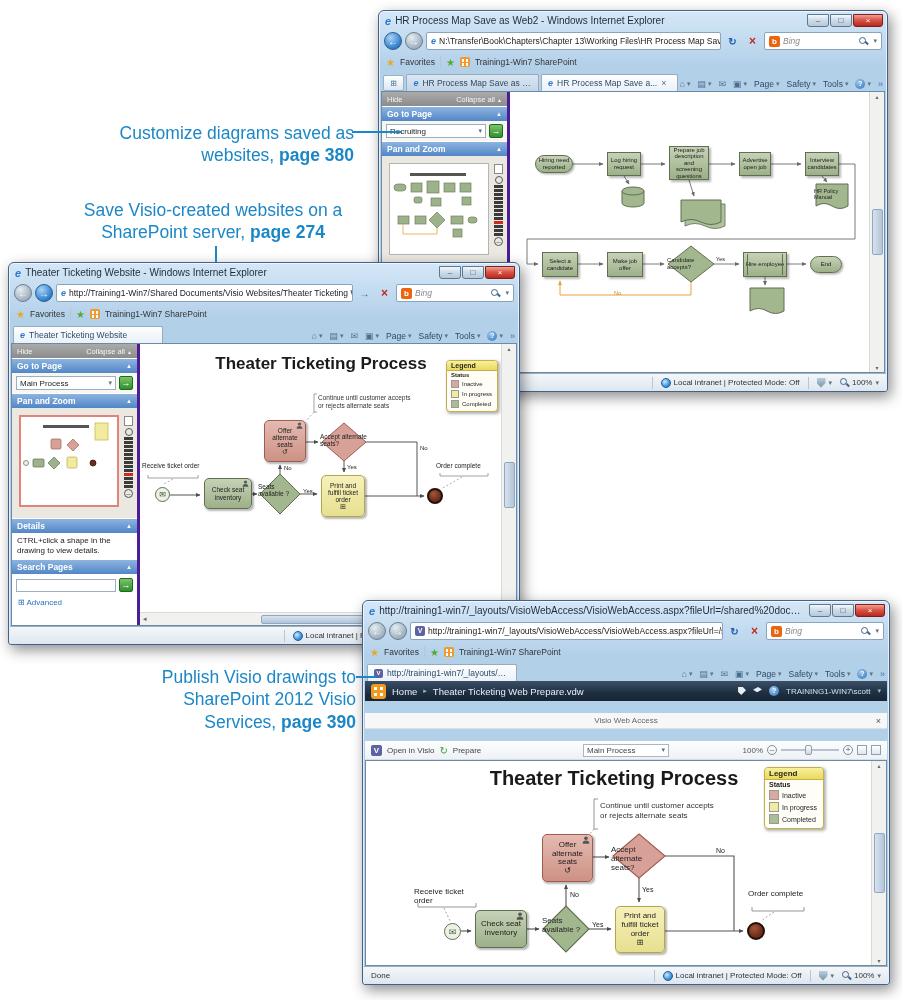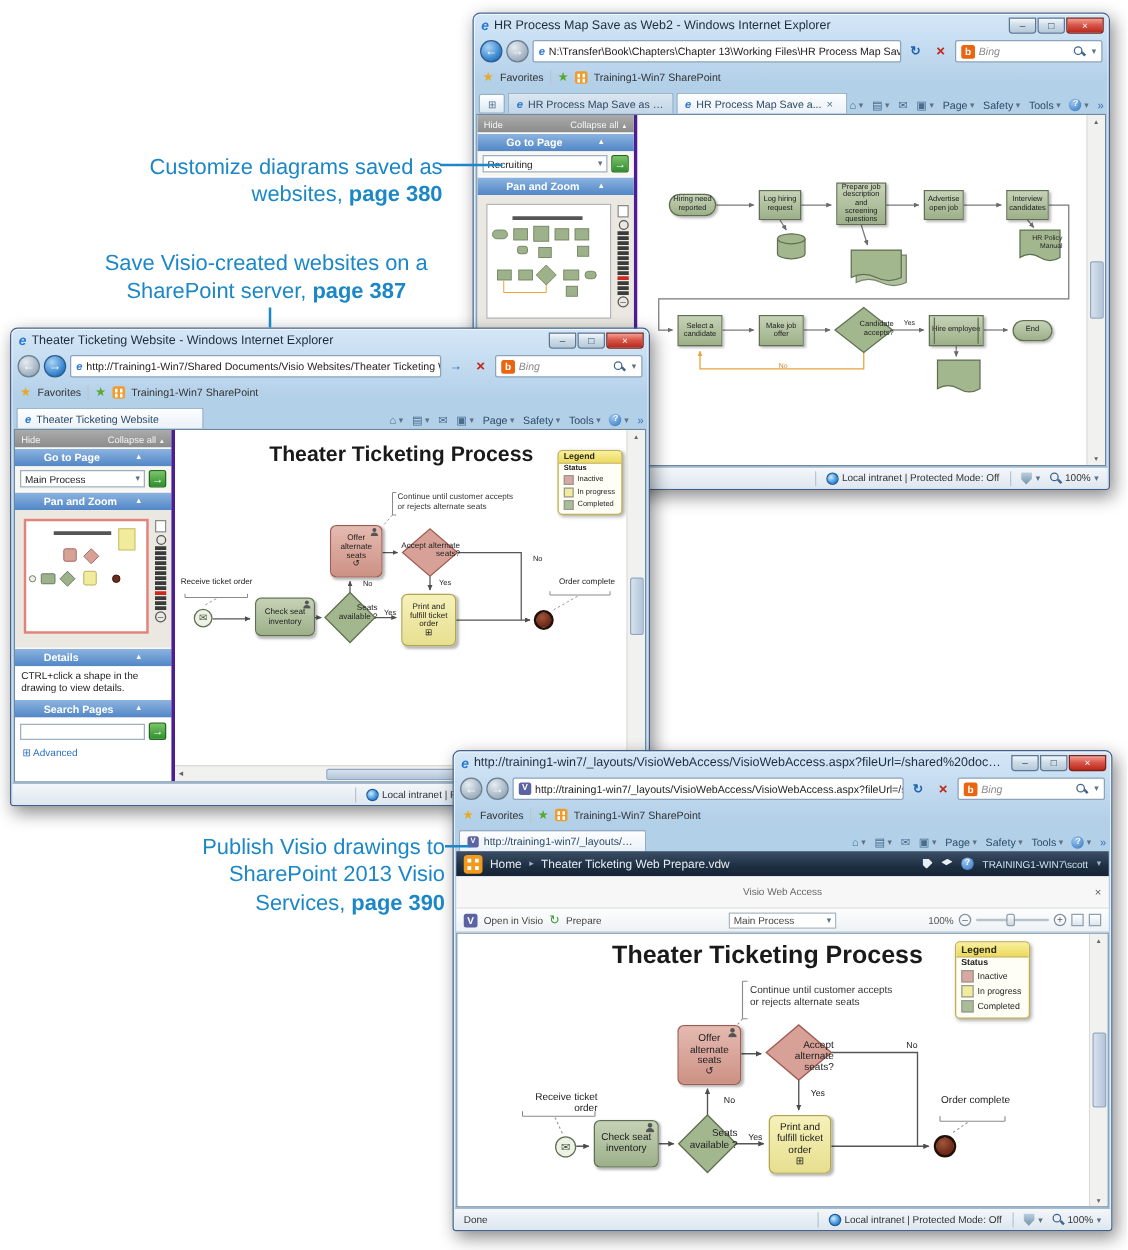--- a/index.html
+++ b/index.html
@@ -78,21 +78,21 @@
   .shield{width:9px;height:10px;background:linear-gradient(#b9cfdf,#7390a5);
           clip-path:polygon(0 0,100% 0,100% 55%,50% 100%,0 55%);}
   .zoomtxt{display:flex;align-items:center;gap:3px;}
 
   
   .panel{width:128px;flex:0 0 auto;border-right:3px solid #4c1d95;background:#efede7;
          display:flex;flex-direction:column;font-size:8.5px;min-height:0;}
   .pstrip{height:14px;background:linear-gradient(#ababab,#8b8b8b);color:#f4f4f4;display:flex;
           justify-content:space-between;align-items:center;padding:0 5px;font-size:7.5px;flex:0 0 auto;}
   .phead{height:15px;background:linear-gradient(#8db4e0,#5186c6);color:#fff;font-weight:bold;
-         display:flex;justify-content:space-between;align-items:center;padding:0 23px;
+         display:flex;justify-content:space-between;align-items:center;padding:0 5px;
          border-top:1px solid #fff;font-size:8.5px;flex:0 0 auto;}
   .phead .up{font-size:6px;}
   .prow{height:20px;display:flex;align-items:center;gap:3px;padding:0 4px;background:#f7f6f1;flex:0 0 auto;}
   .psel{flex:1;height:14px;background:#fff;border:1px solid #9bb0c4;display:flex;align-items:center;
         justify-content:space-between;padding:0 3px;font-size:8px;color:#222;}
   .gobtn{width:14px;height:14px;background:linear-gradient(#7cc468,#2f8f2f);border:1px solid #1d6b1d;
          border-radius:2px;color:#fff;font-size:9px;line-height:12px;text-align:center;flex:0 0 auto;}
   .pzbody{position:relative;background:#eae8e1;flex:0 0 auto;}
   .thumb{position:absolute;left:7px;top:7px;background:#fff;border:1px solid #b5b5b5;}
   .thumb.sel{border:2px solid #e0837a;}
@@ -126,21 +126,21 @@
         color:#1c1c1c;line-height:1.1;padding:1px;box-shadow:1.5px 1.5px 2px rgba(0,0,0,.28);}
   .node.g{background:linear-gradient(#c6d2b6,#9cb089);border:1px solid #5f7050;}
   .node.p{background:linear-gradient(#e5bab1,#cd9185);border:1px solid #a05c51;}
   .node.y{background:linear-gradient(#f6f1bb,#e7df8f);border:1px solid #b3a74e;}
   .rnd{border-radius:5px;}
   .stad{border-radius:10px;}
   .node .bar{position:absolute;top:1px;bottom:1px;width:1px;background:#5f7050;}
   .bar.l{left:3px;}.bar.r{right:3px;}
   .person{position:absolute;top:1px;right:2px;}
   .subglyph{font-size:7px;line-height:1;}
-  .lbl{position:absolute;text-align:right;color:#222;line-height:1.15;}
+  .lbl{position:absolute;text-align:left;color:#222;line-height:1.15;}
   .endc{position:absolute;border-radius:50%;background:radial-gradient(circle at 38% 32%,#a05638,#6e2a1a 65%);
         border:2px solid #221008;}
   .envc{position:absolute;border-radius:50%;background:#edf2e6;border:1px solid #5f7050;
         display:flex;align-items:center;justify-content:center;color:#45553a;}
   .legend{position:absolute;background:#fffef6;border:1px solid #c2b04a;border-radius:4px;
           box-shadow:1.5px 1.5px 3px rgba(0,0,0,.3);overflow:hidden;}
   .leg-h{background:linear-gradient(#f8f09c,#ecd95e);font-weight:bold;padding:1px 4px;
          border-bottom:1px solid #c2b04a;color:#2a2a1a;}
   .leg-st{font-weight:bold;padding:1px 4px;color:#222;}
   .leg-row{display:flex;align-items:center;gap:3px;padding:1px 4px;color:#222;}
@@ -150,22 +150,22 @@
 
   
   .spbar{height:20px;display:flex;align-items:center;gap:6px;padding:0 6px;
          background:linear-gradient(#3b4f66,#1e2f42 60%,#162434);color:#e8eef5;font-size:9.5px;flex:0 0 auto;margin:0 2px;}
   .spbig{width:15px;height:15px;background:#f29a1e;border-radius:3px;position:relative;flex:0 0 auto;}
   .spbig::before{content:"";position:absolute;left:3px;top:3px;width:3px;height:3px;background:#fff;
                  box-shadow:6px 0 #fff,0 6px #fff,6px 6px #fff;}
   .spuser{margin-left:auto;display:flex;align-items:center;gap:7px;font-size:8px;color:#cfe0f0;}
   .ico-tag{width:8px;height:8px;background:#e8eef5;clip-path:polygon(0 0,60% 0,100% 40%,40% 100%,0 60%);}
   .ico-sheets{width:9px;height:8px;background:#e8eef5;clip-path:polygon(0 35%,55% 0,100% 30%,45% 65%);box-shadow:0 4px 0 -1px #b9c9da;}
-  .vwa{height:26px;display:flex;align-items:center;justify-content:center;background:#f7f7f7;
-       border-bottom:1px solid #e0e0e0;color:#666;font-size:8px;position:relative;margin:0 2px;flex:0 0 auto;}
+  .vwa{height:16px;display:flex;align-items:center;justify-content:center;background:#f7f7f7;
+       border-bottom:1px solid #e0e0e0;color:#666;font-size:8px;position:relative;margin:12px 2px;flex:0 0 auto;}
   .vwa .x{position:absolute;right:6px;color:#555;font-size:9px;}
   .sptools{height:19px;display:flex;align-items:center;gap:5px;padding:0 6px;background:linear-gradient(#fdfdfd,#eef2f6);
            border-bottom:1px solid #d6dde4;font-size:8px;color:#444;position:relative;margin:0 2px;flex:0 0 auto;}
   .vico{width:11px;height:11px;background:#5c63a2;color:#fff;border-radius:2px;font-size:8px;font-weight:bold;
         line-height:11px;text-align:center;flex:0 0 auto;}
   .refg{color:#3f9c3f;font-size:10px;}
   .ctrsel{position:absolute;left:50%;transform:translateX(-50%);display:flex;gap:2px;align-items:center;}
   .spsel{width:86px;height:13px;background:#fff;border:1px solid #aab7c2;display:flex;align-items:center;
          justify-content:space-between;padding:0 3px;font-size:8px;}
   .zoomer{margin-left:auto;display:flex;align-items:center;gap:4px;color:#555;}
@@ -177,24 +177,24 @@
   .fitic{width:10px;height:10px;border:1px solid #8fa0b0;background:linear-gradient(#fff,#dde6ee);}
 </style>
 </head>
 <body>
 
 <div id="stage">
 
   <div class="callout" style="left:98px;top:122px;width:256px;text-align:right;"><span>Customize diagrams saved as websites, </span><b>page 380</b></div>
   <div class="cline" style="left:352px;top:131px;width:50px;height:2px;"></div>
 
-  <div class="callout" style="left:52px;top:199px;width:322px;text-align:center;"><span>Save Visio-created websites on a SharePoint server, </span><b>page 387</b></div>
+  <div class="callout" style="left:52px;top:199px;width:322px;text-align:center;"><span>Save Visio-created websites on a SharePoint server, </span><b>page 274</b></div>
   <div class="cline" style="left:215px;top:246px;width:2px;height:16px;"></div>
 
-  <div class="callout" style="left:128px;top:666px;width:228px;text-align:right;"><span>Publish Visio drawings to SharePoint 2013 Visio Services, </span><b>page 390</b></div>
+  <div class="callout" style="left:128px;top:666px;width:228px;text-align:right;"><span>Publish Visio drawings to SharePoint 2012 Visio Services, </span><b>page 390</b></div>
   <div class="cline" style="left:356px;top:676px;width:20px;height:2px;"></div>
 
   <div class="win" style="left:378px;top:10px;width:510px;height:382px;z-index:1;">
     <div class="tbar">
       <span class="eico">e</span>
       <span class="ttl">HR Process Map Save as Web2 - Windows Internet Explorer</span>
       <span class="wbtns">
         <span class="wb">–</span>
         <span class="wb">□</span>
         <span class="wb close">×</span>

